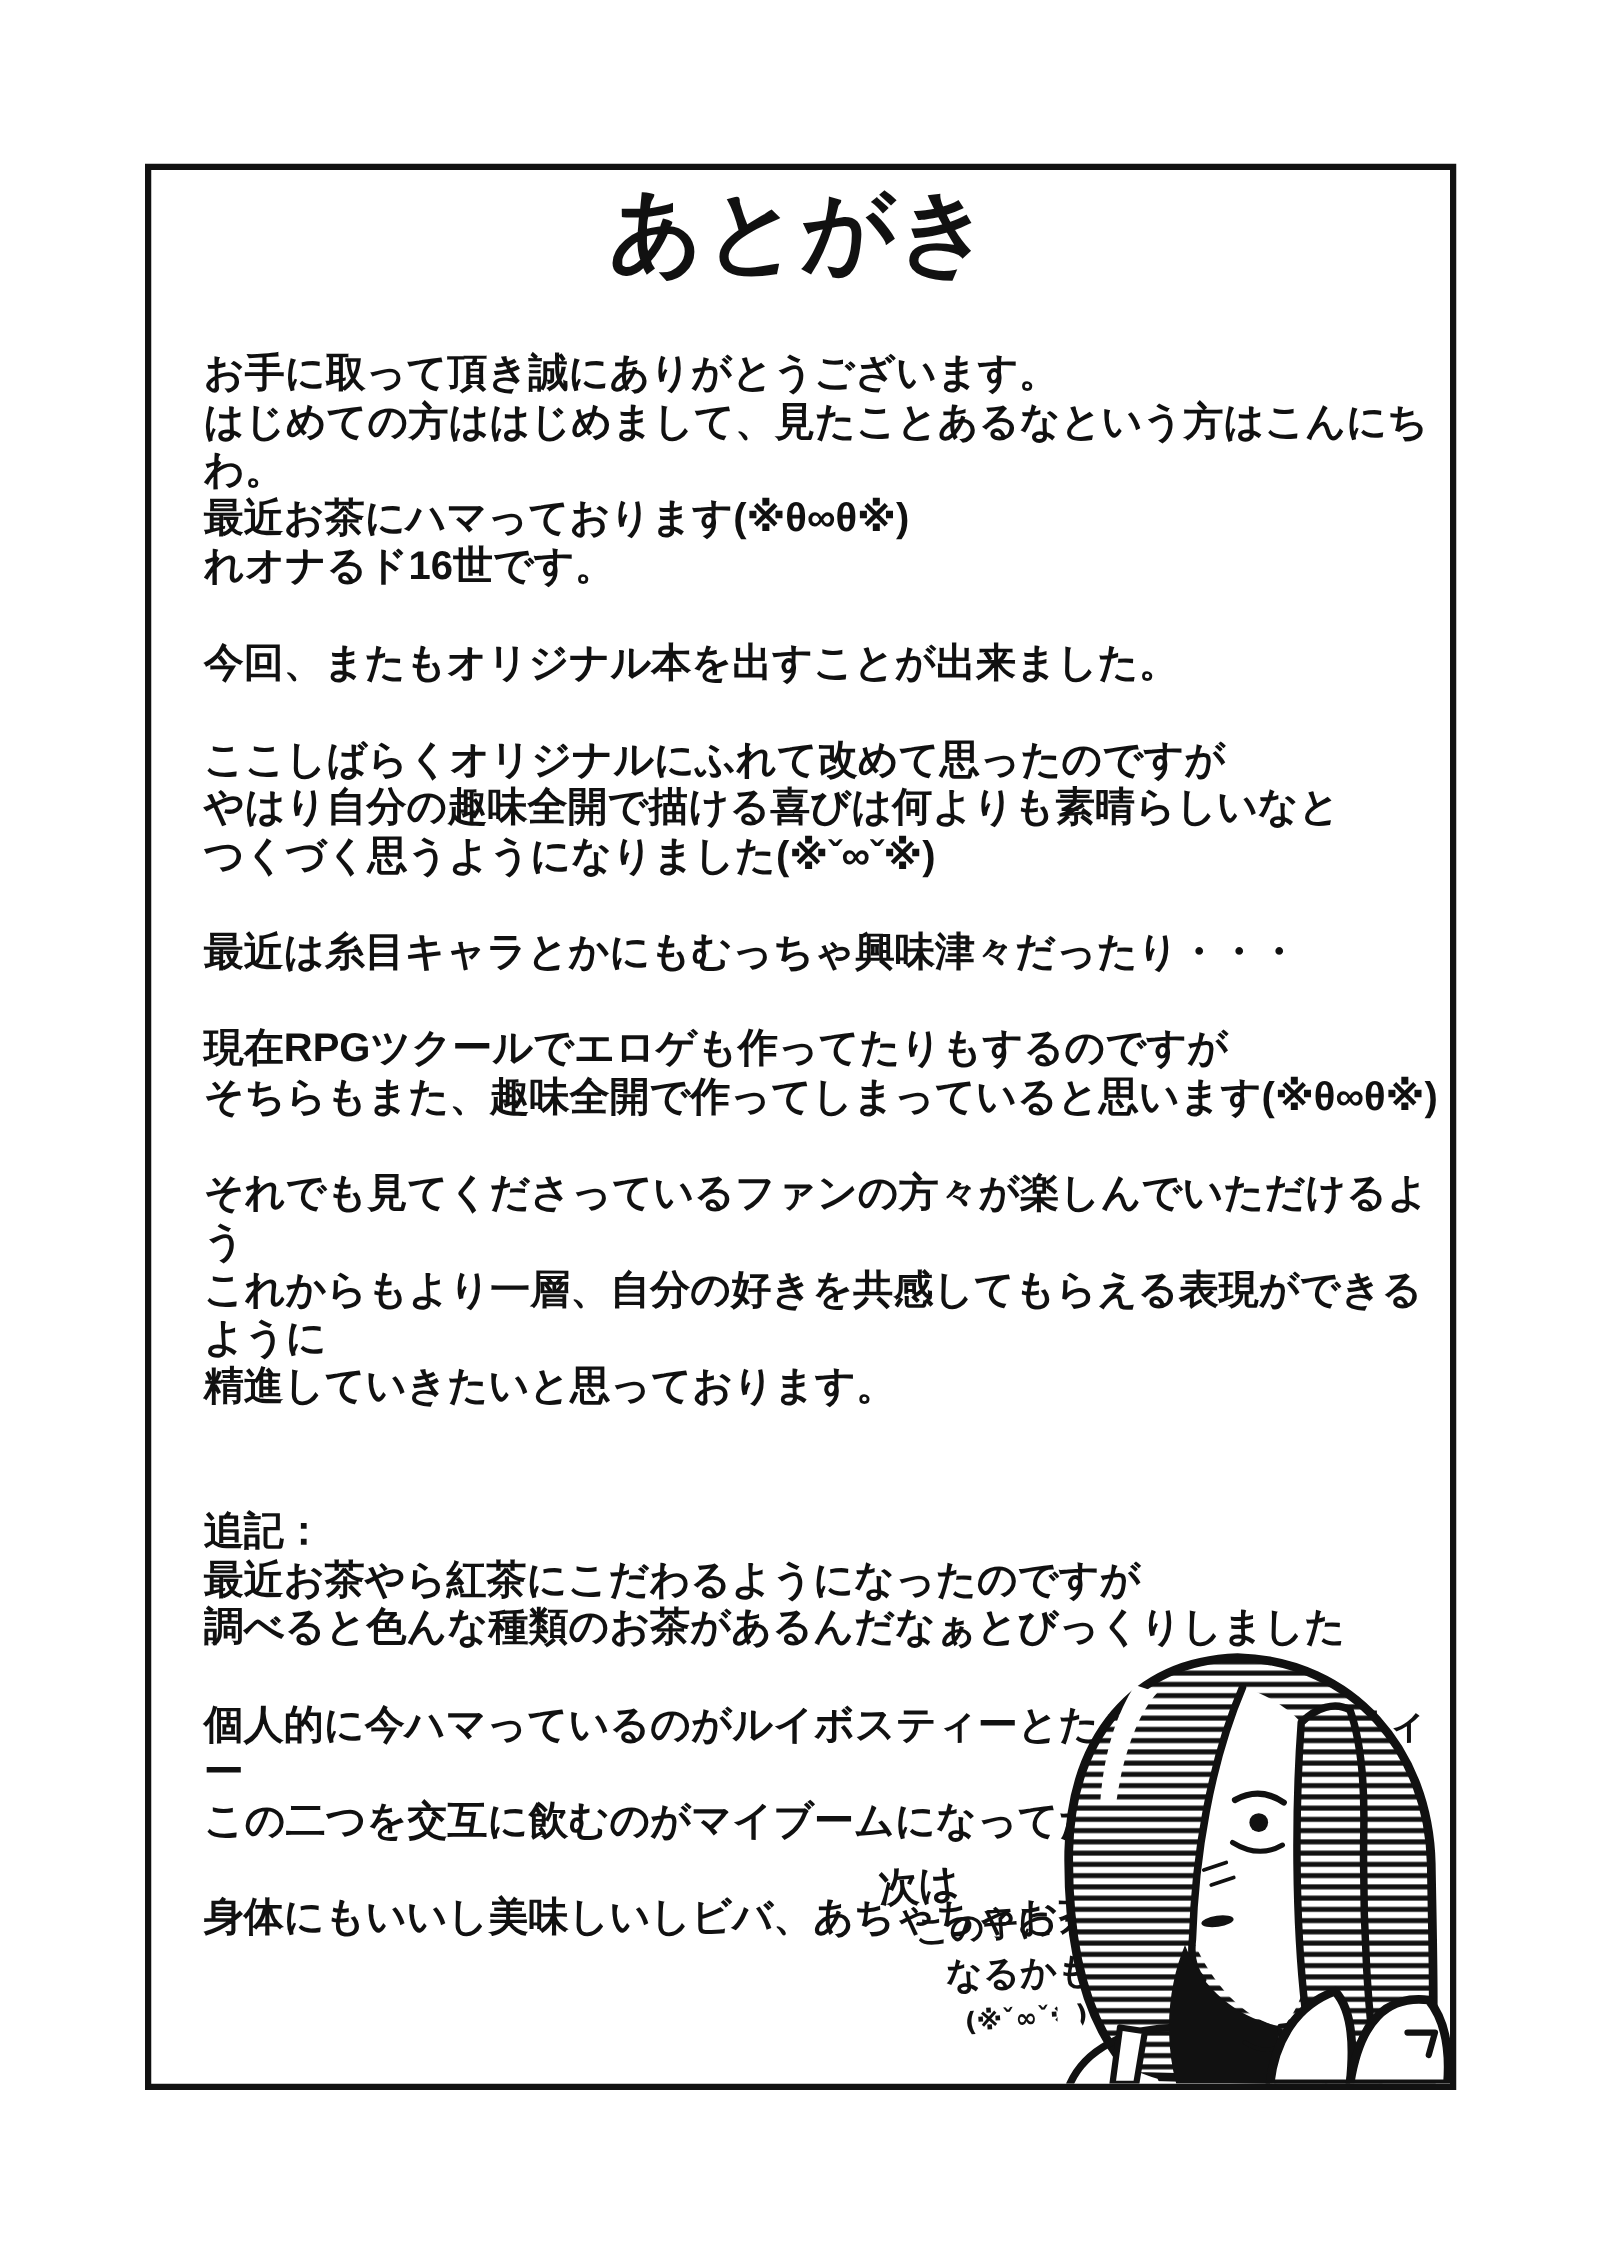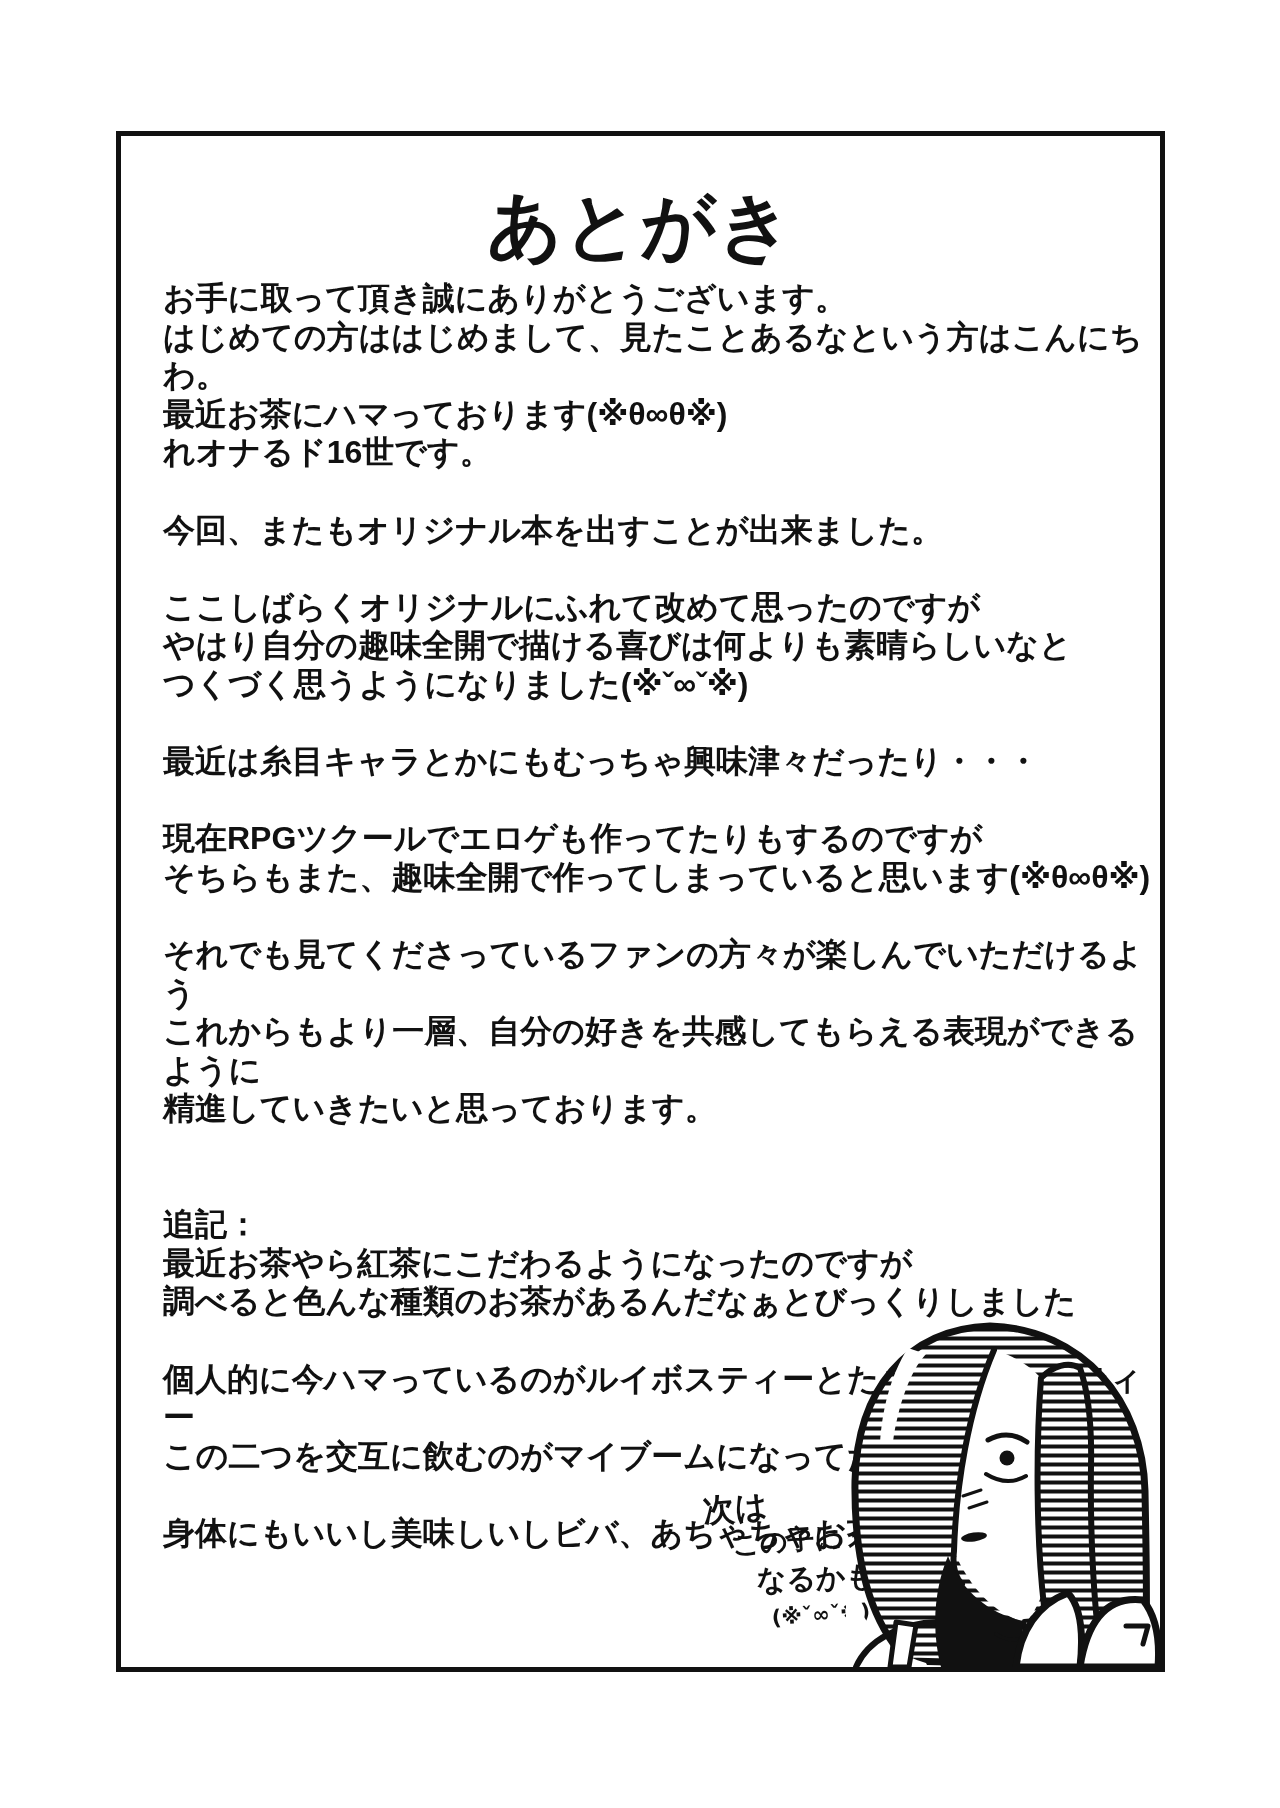--- a/index.html
+++ b/index.html
@@ -24,21 +24,20 @@
     position:absolute;
     left:116px;top:148px;
     width:1049px;
     text-align:center;
     font-family:"DejaVu Serif","Liberation Serif",serif;
     font-weight:bold;
     font-size:74px;
     line-height:1;
     letter-spacing:1px;
     z-index:3;
-    margin-top:40px;
   }
   .body-text{
     position:absolute;
     left:163px;top:279px;
     width:1005px;
     font-size:32px;
     line-height:38.6px;
     font-weight:bold;
     white-space:pre-line;
     letter-spacing:0px;

